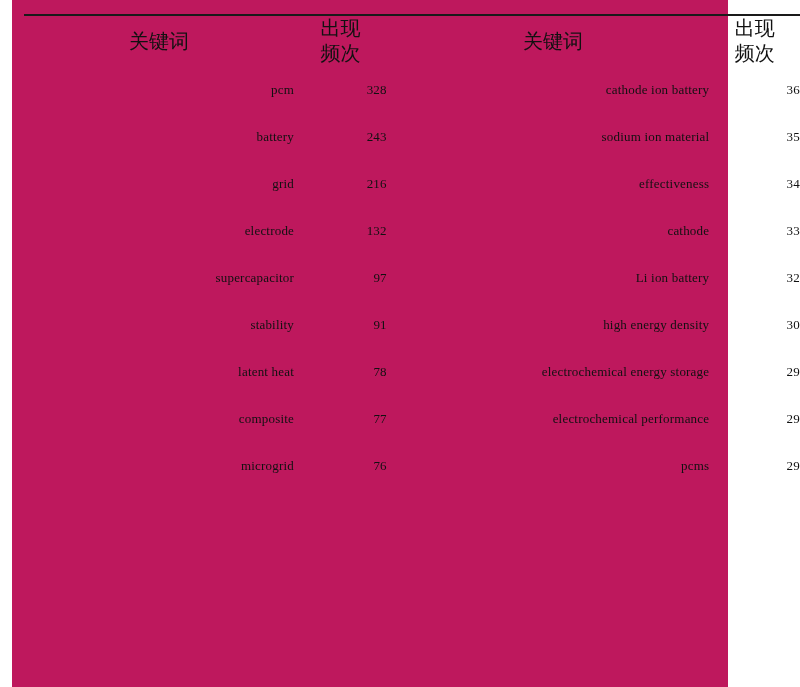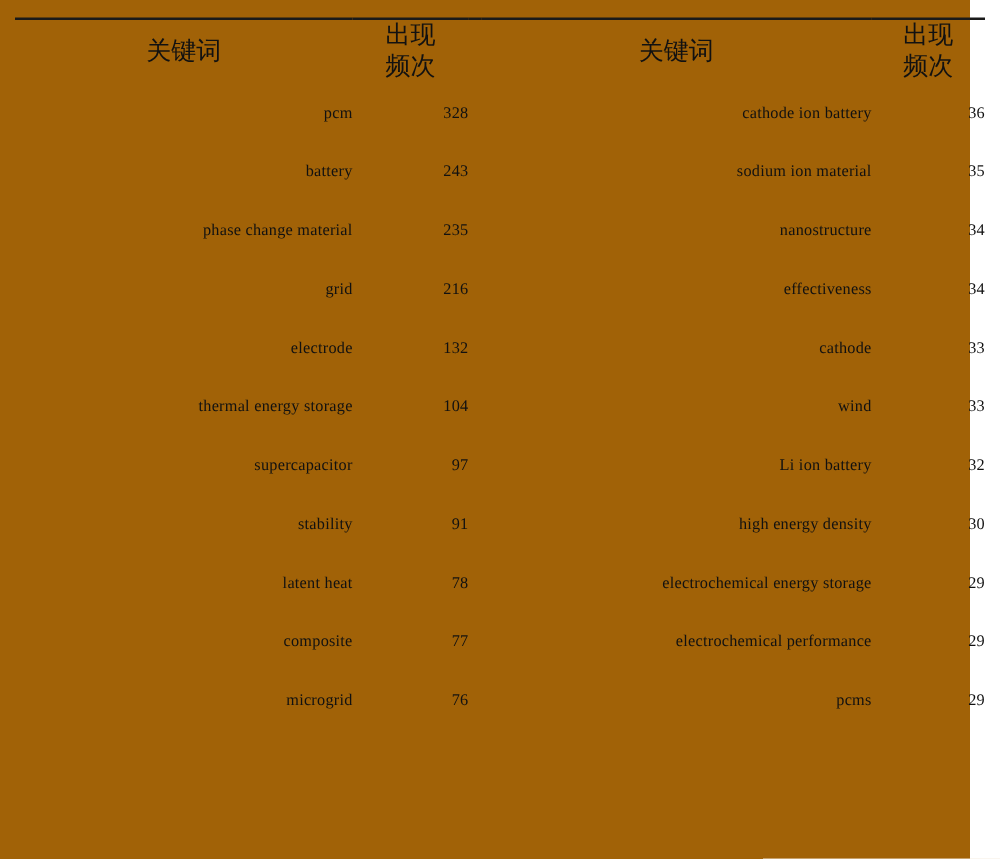--- a/index.html
+++ b/index.html
@@ -9,23 +9,24 @@
   }
   body {
     width: 800px;
     height: 687px;
     font-family: "Liberation Serif", serif;
     color: #111111;
     overflow: hidden;
   }
   .page {
     position: relative;
-    width: 776px;
+    width: 716px;
     height: 687px;
-    background: #a16207;
+    background: #be185d;
+    margin-left: 12px;
   }
   .table-wrap {
     position: absolute;
     left: 12px;
     top: 14px;
     width: 776px;
   }
   table.kw {
     border-collapse: collapse;
     width: 776px;
@@ -108,45 +109,31 @@
           <td class="freq">36</td>
         </tr>
         <tr>
           <td class="term">battery</td>
           <td class="freq">243</td>
           <td></td>
           <td class="term vdiv">sodium ion material</td>
           <td class="freq">35</td>
         </tr>
         <tr>
-          <td class="term">phase change material</td>
-          <td class="freq">235</td>
-          <td></td>
-          <td class="term vdiv">nanostructure</td>
-          <td class="freq">34</td>
-        </tr>
-        <tr>
           <td class="term">grid</td>
           <td class="freq">216</td>
           <td></td>
           <td class="term vdiv">effectiveness</td>
           <td class="freq">34</td>
         </tr>
         <tr>
           <td class="term">electrode</td>
           <td class="freq">132</td>
           <td></td>
           <td class="term vdiv">cathode</td>
-          <td class="freq">33</td>
-        </tr>
-        <tr>
-          <td class="term">thermal energy storage</td>
-          <td class="freq">104</td>
-          <td></td>
-          <td class="term vdiv">wind</td>
           <td class="freq">33</td>
         </tr>
         <tr>
           <td class="term">supercapacitor</td>
           <td class="freq">97</td>
           <td></td>
           <td class="term vdiv">Li ion battery</td>
           <td class="freq">32</td>
         </tr>
         <tr>

